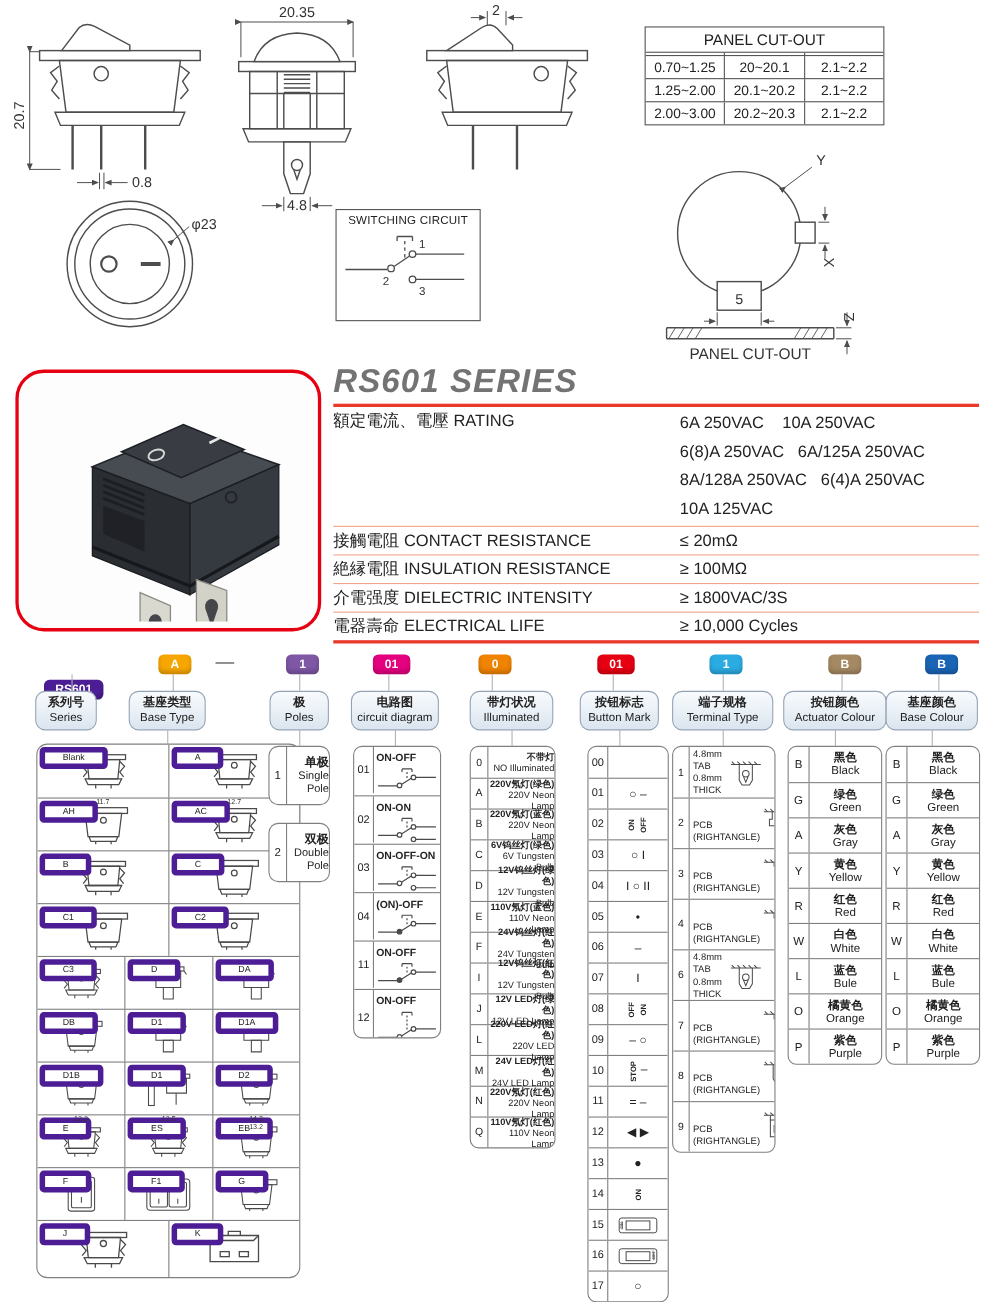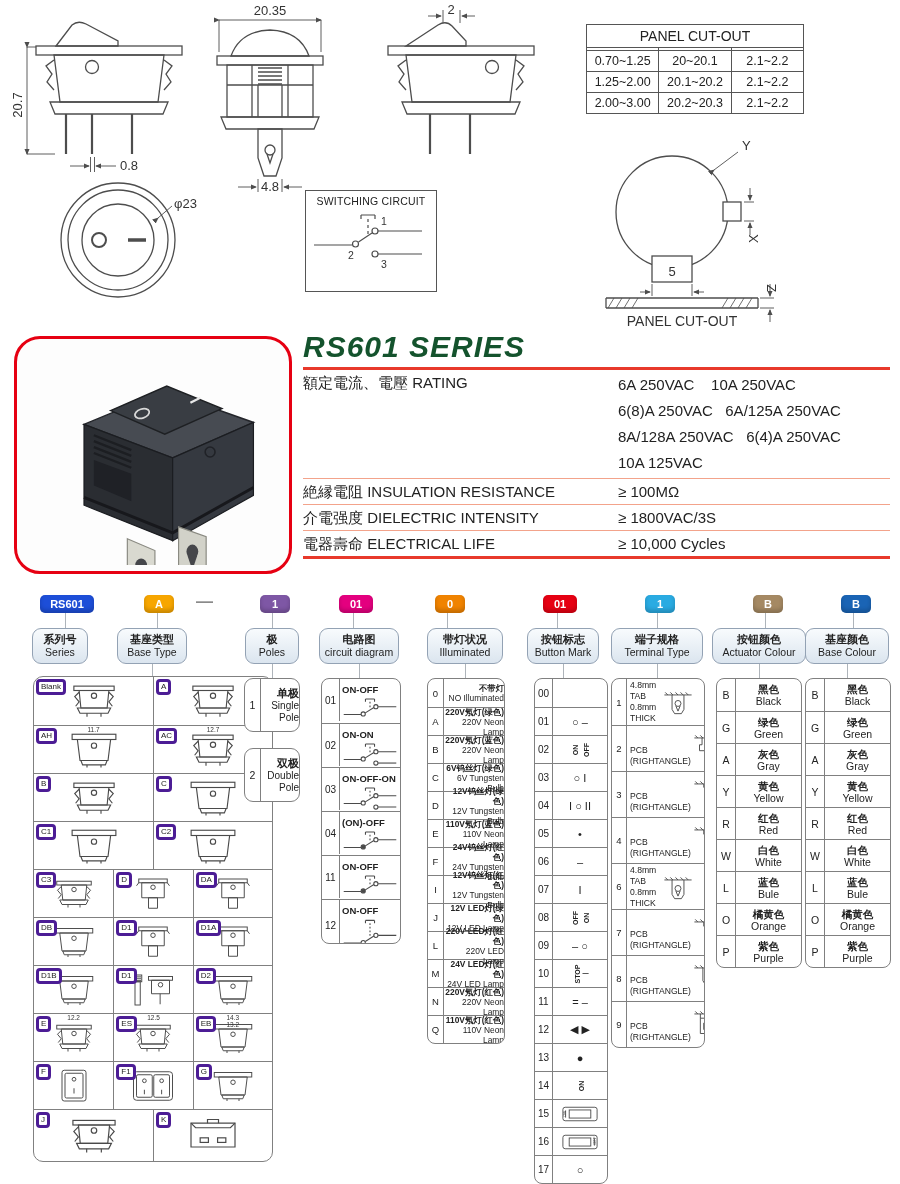--- a/index.html
+++ b/index.html
@@ -20,21 +20,21 @@
   .pt-c + .pt-c{border-left:1.5px solid #555}
 
   
   .scbox{left:305px;top:190px;width:130px;height:100px;border:1.5px solid #555;background:#fff}
   .sc-title{font-size:10.5px;text-align:center;margin-top:4px;letter-spacing:.2px}
 
   
   .photo{left:14px;top:336px;width:272px;height:232px;border:3px solid #e60012;border-radius:26px;background:#fdfdfd;overflow:hidden}
 
   
-  .series-title{left:303px;top:330px;font-size:30px;font-weight:bold;font-style:italic;color:#14532d;letter-spacing:1px}
+  .series-title{left:303px;top:330px;font-size:30px;font-weight:bold;font-style:italic;color:#737373;letter-spacing:1px}
   .redline{left:303px;top:367px;width:587px;height:3px;background:#e8392b}
   .spec{left:303px;top:370px;width:587px;border-bottom:3px solid #e8392b}
   .spec-row{display:flex;padding:2px 0;border-top:1.5px solid #f3a38b;align-items:flex-start}
   .spec-row:first-child{border-top:none}
   .spec-label{width:315px;font-size:15px;line-height:21px;white-space:pre-wrap}
   .spec-val{flex:1;font-size:15px;line-height:21px;white-space:pre-wrap}
   .spec-row:first-child .spec-val{line-height:26px}
 
   
   .badge{position:absolute;top:595px;height:18px;line-height:18px;text-align:center;color:#fff;
@@ -99,21 +99,21 @@
   
   .bgrid{position:absolute;left:33px;top:676px;width:238px;border:1px solid #808080;border-radius:10px;background:#fff;overflow:hidden}
   .bsec{display:flex;flex-wrap:wrap}
   .bcell{box-sizing:border-box;height:48px;position:relative;border-top:1px solid #808080;border-left:1px solid #808080;
          display:flex;align-items:center;justify-content:center}
   .b2 .bcell{width:50%}
   .b3 .bcell{width:33.3333%}
   .b2 .bcell:nth-child(2n+1){border-left:none}
   .b3 .bcell:nth-child(3n+1){border-left:none}
   .bsec.first .bcell:nth-child(-n+2){border-top:none}
-  .btag{position:absolute;top:2px;left:2px;font-size:8px;line-height:10px;border:3px solid #4c1d95;border-radius:4px;padding:0 2px;background:#fff;z-index:2}
+  .btag{position:absolute;top:2px;left:2px;font-size:8px;line-height:10px;border:5px solid #4c1d95;border-radius:4px;padding:0 16px;background:#fff;z-index:2}
   .bdim{position:absolute;top:0;left:50%;transform:translateX(-50%);font-size:6.5px;line-height:7px;white-space:pre-line;text-align:center;color:#333;z-index:2}
   .bico{width:56px;height:42px;color:#4a4a4a}
   .b3 .bico{width:48px;height:40px}
   .blast .bcell{height:52px}
   .blast .bico{width:62px;height:44px}
 </style>
 </head>
 <body>
 
 <svg width="0" height="0" style="position:absolute" aria-hidden="true">
@@ -488,34 +488,38 @@
   <div class="abs redline"></div>
   <div class="abs spec">
       <div class="spec-row">
       <div class="spec-label">額定電流、電壓 RATING</div>
       <div class="spec-val">6A 250VAC    10A 250VAC
 6(8)A 250VAC   6A/125A 250VAC
 8A/128A 250VAC   6(4)A 250VAC
 10A 125VAC</div>
     </div>
       <div class="spec-row">
+      <div class="spec-label">接觸電阻 CONTACT RESISTANCE</div>
+      <div class="spec-val">≤ 20mΩ</div>
+    </div>
+      <div class="spec-row">
       <div class="spec-label">絶縁電阻 INSULATION RESISTANCE</div>
       <div class="spec-val">≥ 100MΩ</div>
     </div>
       <div class="spec-row">
       <div class="spec-label">介電强度 DIELECTRIC INTENSITY</div>
       <div class="spec-val">≥ 1800VAC/3S</div>
     </div>
       <div class="spec-row">
       <div class="spec-label">電器壽命 ELECTRICAL LIFE</div>
       <div class="spec-val">≥ 10,000 Cycles</div>
     </div>
     </div>
 
-  <div class="badge" style="left: 40px; width: 48px; background: #1d4ed8;">RS601</div>
+  <div class="badge" style="left: 40px; width: 48px; background: #4c1d95; margin-top: 23px;">RS601</div>
   <div class="badge" style="left: 144px; width: 24px; background: rgb(247, 166, 0);">A</div>
   <div class="dash">—</div>
   <div class="badge" style="left: 260px; width: 24px; background: rgb(126, 87, 165);">1</div>
   <div class="badge" style="left: 339px; width: 28px; background: rgb(228, 0, 127);">01</div>
   <div class="badge" style="left: 435px; width: 24px; background: rgb(240, 131, 0);">0</div>
   <div class="badge" style="left: 543px; width: 28px; background: rgb(230, 0, 18);">01</div>
   <div class="badge" style="left: 645px; width: 24px; background: rgb(42, 171, 226);">1</div>
   <div class="badge" style="left: 753px; width: 24px; background: rgb(165, 137, 99);">B</div>
   <div class="badge" style="left: 841px; width: 24px; background: rgb(26, 100, 181);">B</div>
 

